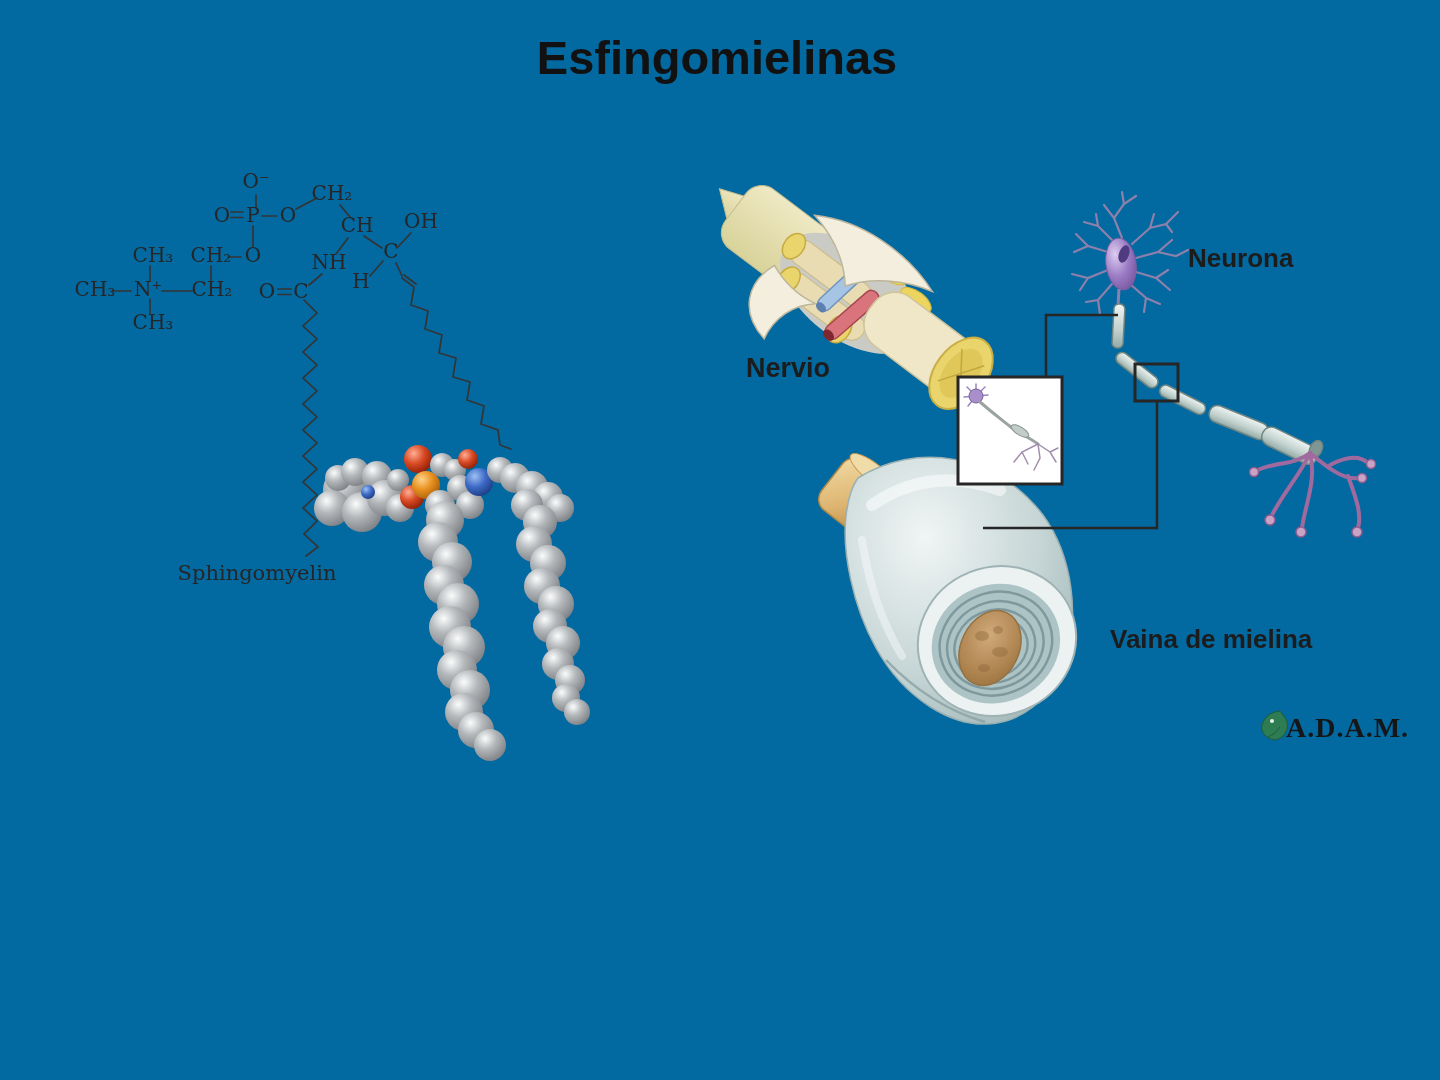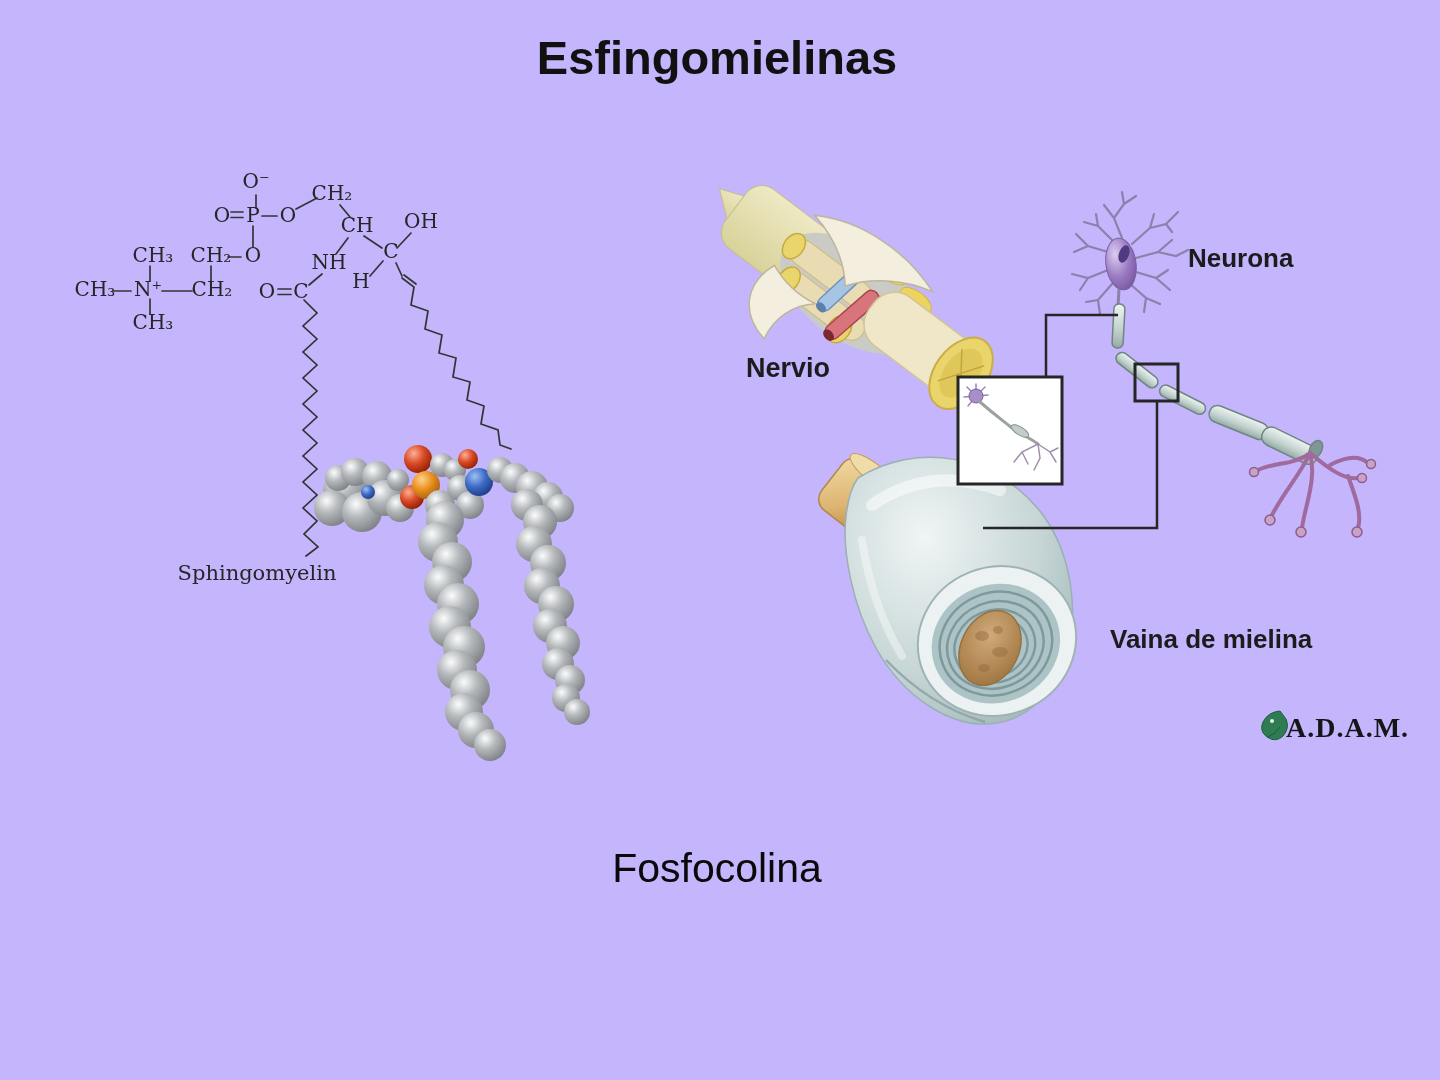--- a/index.html
+++ b/index.html
@@ -1,18 +1,18 @@
 <!DOCTYPE html>
 <html><head>
 <meta charset="utf-8">
 <style>
   html,body{margin:0;padding:0;background:#ffffff;}
   body{width:1440px;height:1080px;position:relative;overflow:hidden;
        font-family:"Liberation Sans",sans-serif;color:#111;}
-  .slide{position:absolute;inset:0;background:#c4b5fd;}
+  .slide{position:absolute;inset:0;background:#0369a1;}
   .title{position:absolute;top:30px;left:717px;transform:translateX(-50%);
          font-size:47px;font-weight:bold;letter-spacing:0px;white-space:nowrap;}
   .footer-line{position:absolute;left:717px;transform:translateX(-50%);
          font-size:41px;font-weight:normal;white-space:nowrap;color:#0a0a0a;}
   .footer-1{top:845px;}
   .footer-2{top:918px;}
   svg{position:absolute;top:0;left:0;}
   text{user-select:none;}
   .figlabel{font-family:"Liberation Sans",sans-serif;font-size:26px;font-weight:600;fill:#1c1c1c;}
   .chemtext{font-family:"DejaVu Serif","Liberation Serif",serif;font-size:20px;fill:#262626;}
@@ -324,14 +324,13 @@
     <text class="figlabel" x="1110" y="648">Vaina de mielina</text>
 
     <g>
       <path d="M1280,711 q-12,1 -17,11 q-4,9 4,15 q9,6 16,-1 q7,-8 3,-17 z
                M1268,737 q8,-3 12,-10" fill="#2e7d52" stroke="#1e5c3a" stroke-width="1"></path>
       <circle cx="1272" cy="721" r="2" fill="#e8f2ea"></circle>
       <text class="logotext" x="1286" y="737">A.D.A.M.</text>
     </g>
   </svg>
 
-  <div class="footer-line footer-1">Fosfocolina</div>
 </div>
 
 </body></html>

